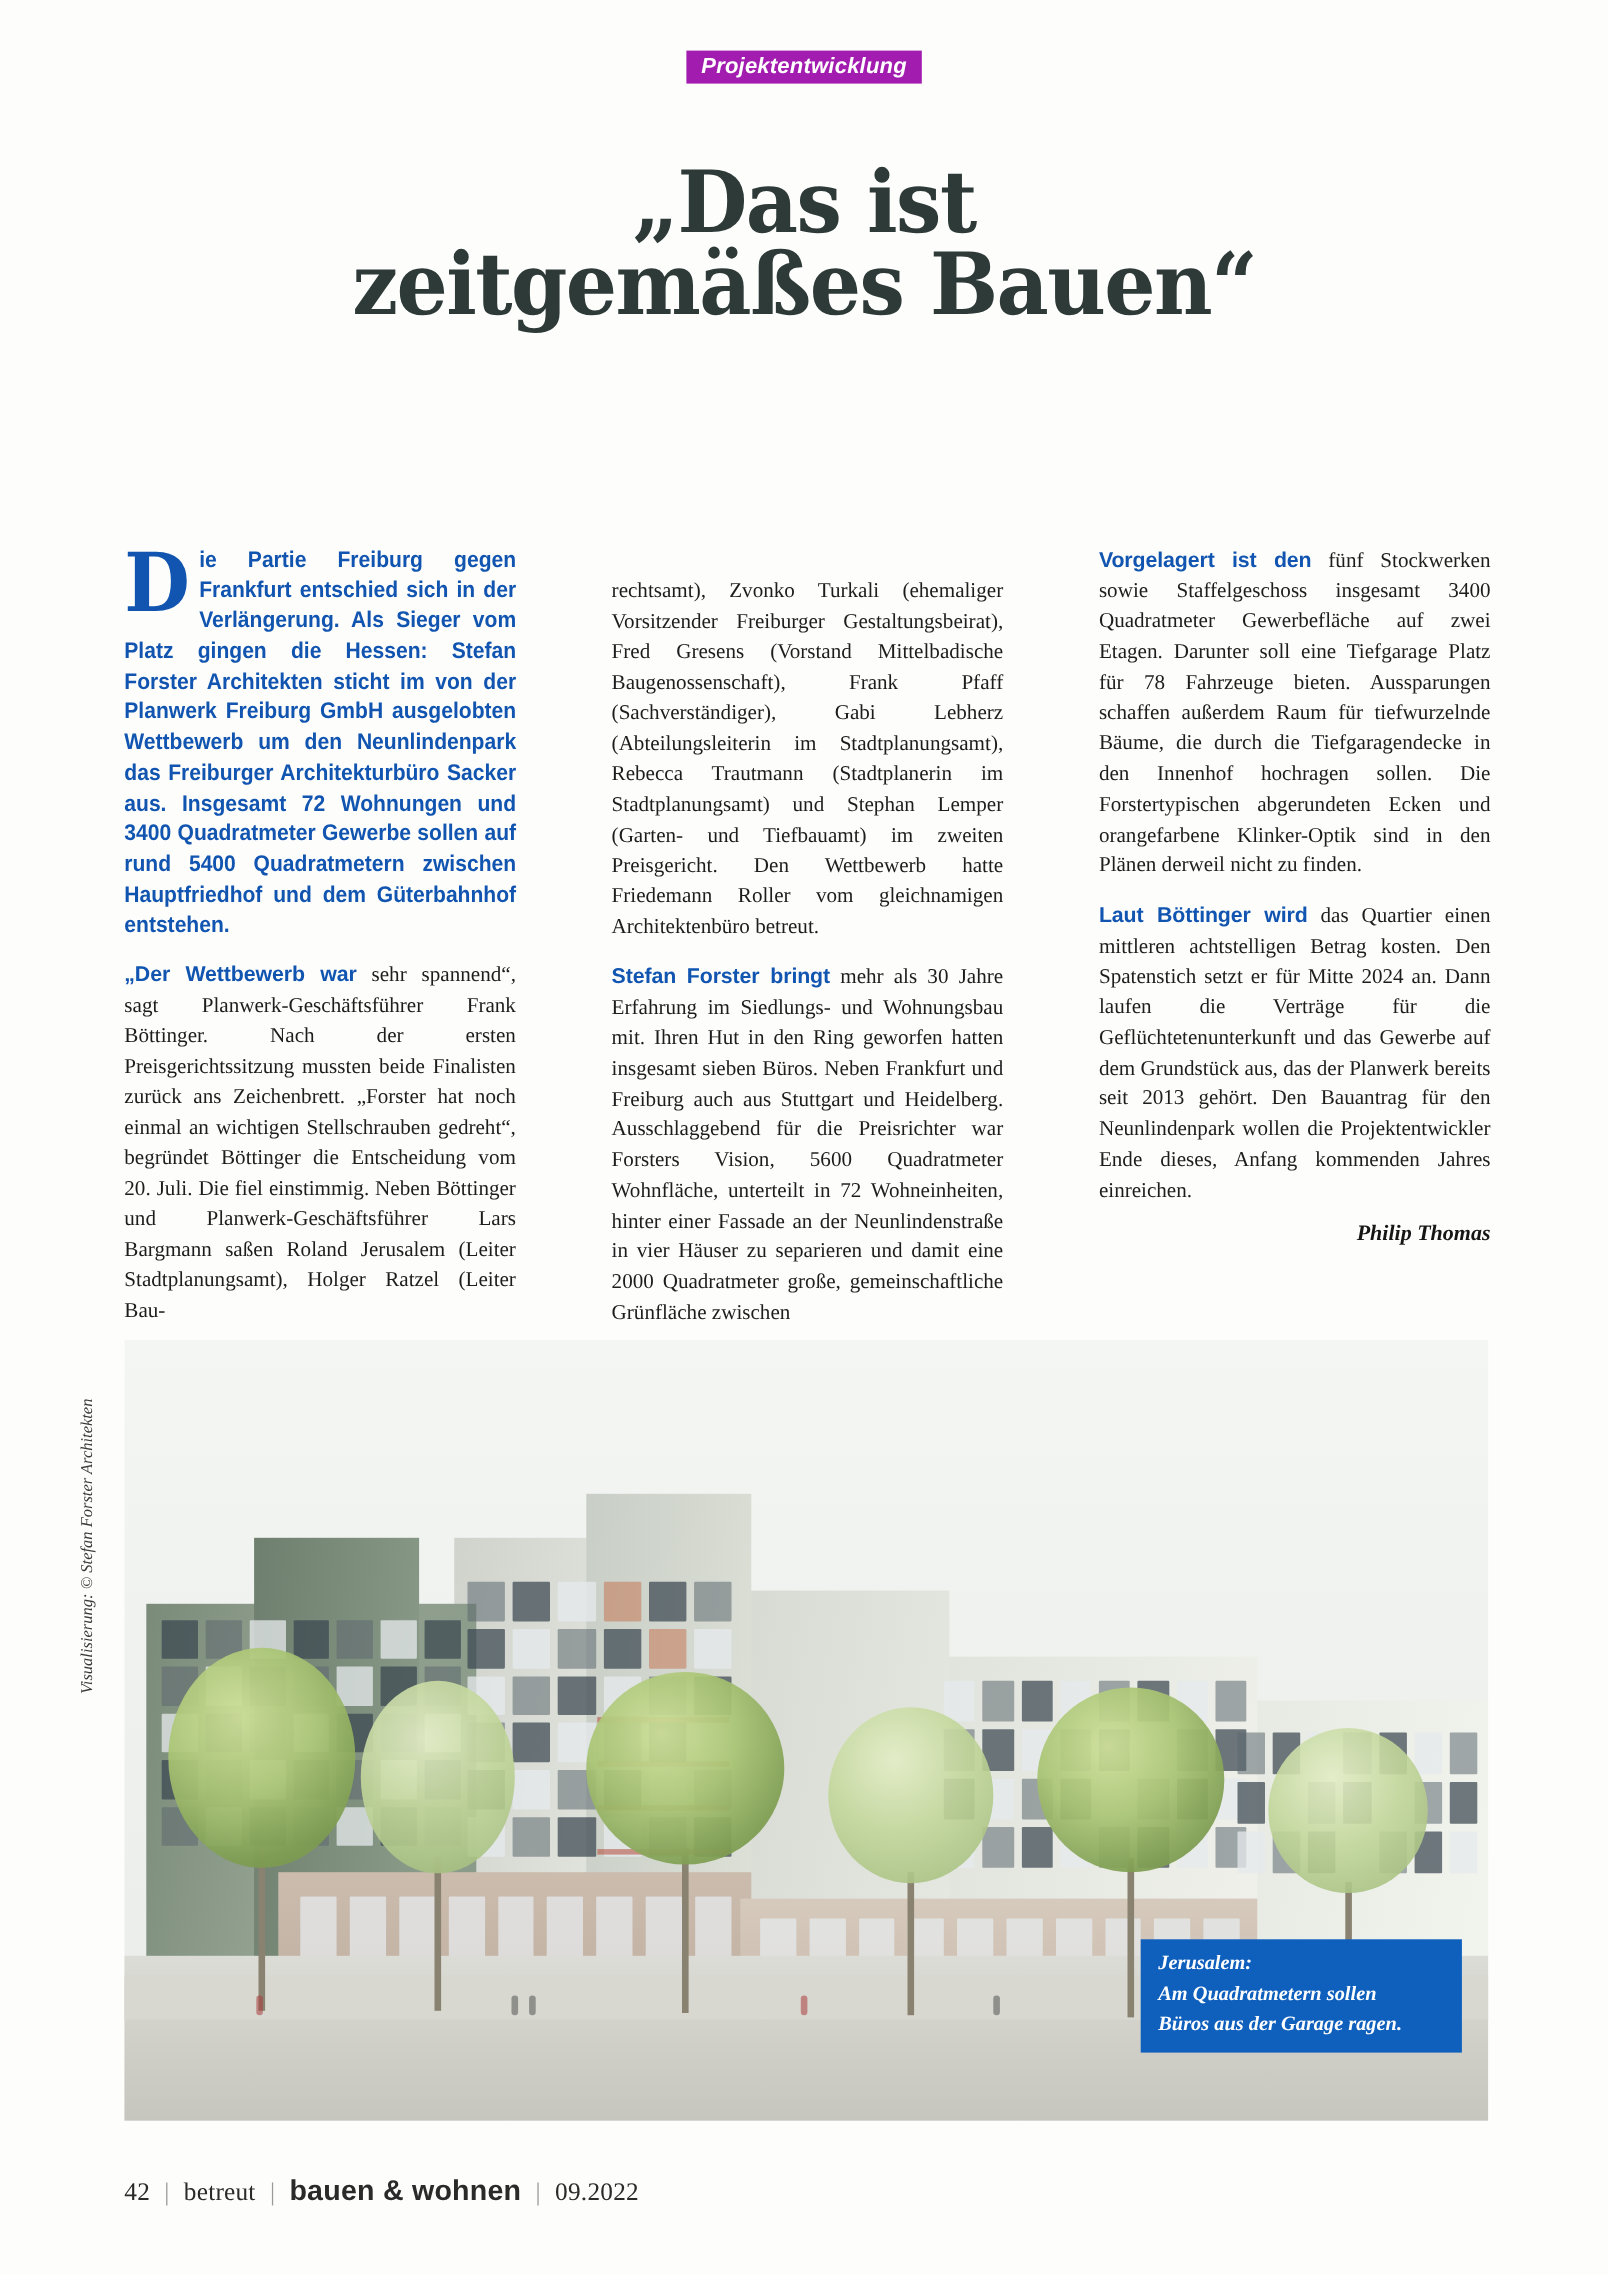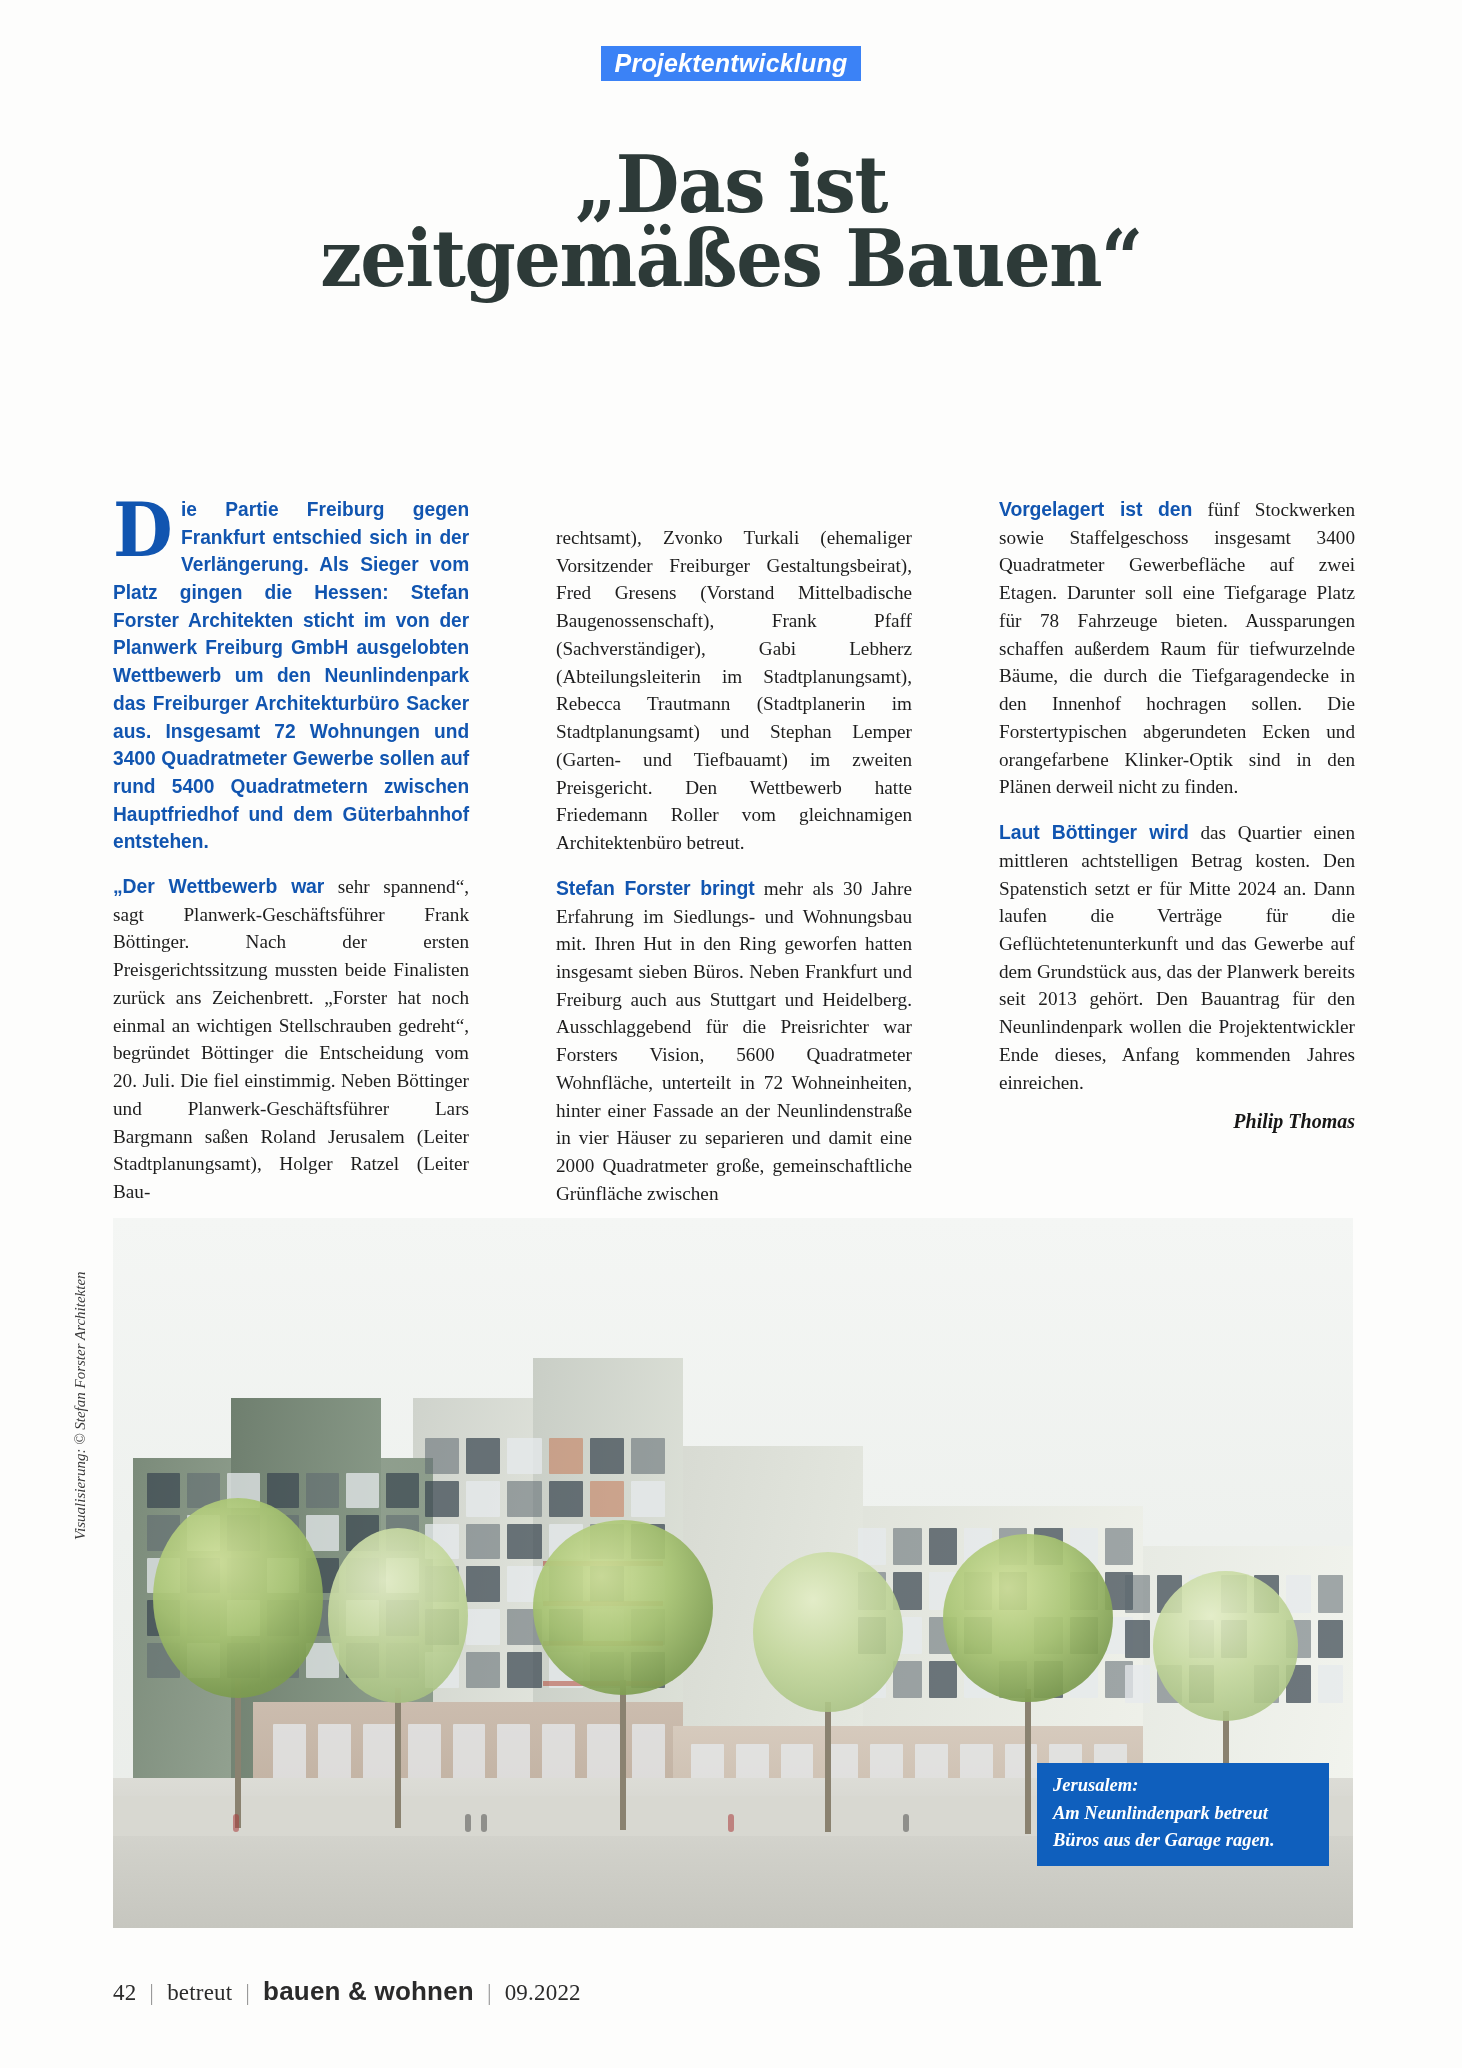--- a/index.html
+++ b/index.html
@@ -23,26 +23,26 @@
   
   .kicker-wrap {
     position: absolute;
     top: 46px;
     left: 0;
     width: 100%;
     text-align: center;
   }
   .kicker {
     display: inline-block;
-    background: #3b82f6;
+    background: #a21caf;
     color: #ffffff;
     font-family: "Liberation Sans", sans-serif;
     font-weight: bold;
     font-style: italic;
-    font-size: 25px;
+    font-size: 20px;
     letter-spacing: 0.2px;
     padding: 4px 14px 5px 14px;
     line-height: 1.05;
   }
 
   
   .headline {
     position: absolute;
     top: 96px;
     left: 90px;
@@ -536,21 +536,21 @@
 
       <div class="person red" style="left:120px;"></div>
       <div class="person" style="left:352px;"></div>
       <div class="person" style="left:368px;"></div>
       <div class="person red" style="left:615px;"></div>
       <div class="person" style="left:790px;"></div>
       <div class="person" style="left:960px;"></div>
 
       <div class="photo-caption">
         <span class="cap-line">Jerusalem:</span>
-        <span class="cap-line">Am Neunlindenpark betreut</span>
+        <span class="cap-line">Am Quadratmetern sollen</span>
         <span class="cap-line">Büros aus der Garage ragen.</span>
       </div>
     </div>
   </div>
 
   <div class="credit">Visualisierung: © Stefan Forster Architekten</div>
 
   <div class="footer">
     <span class="pg">42</span>
     <span class="sep">|</span>

